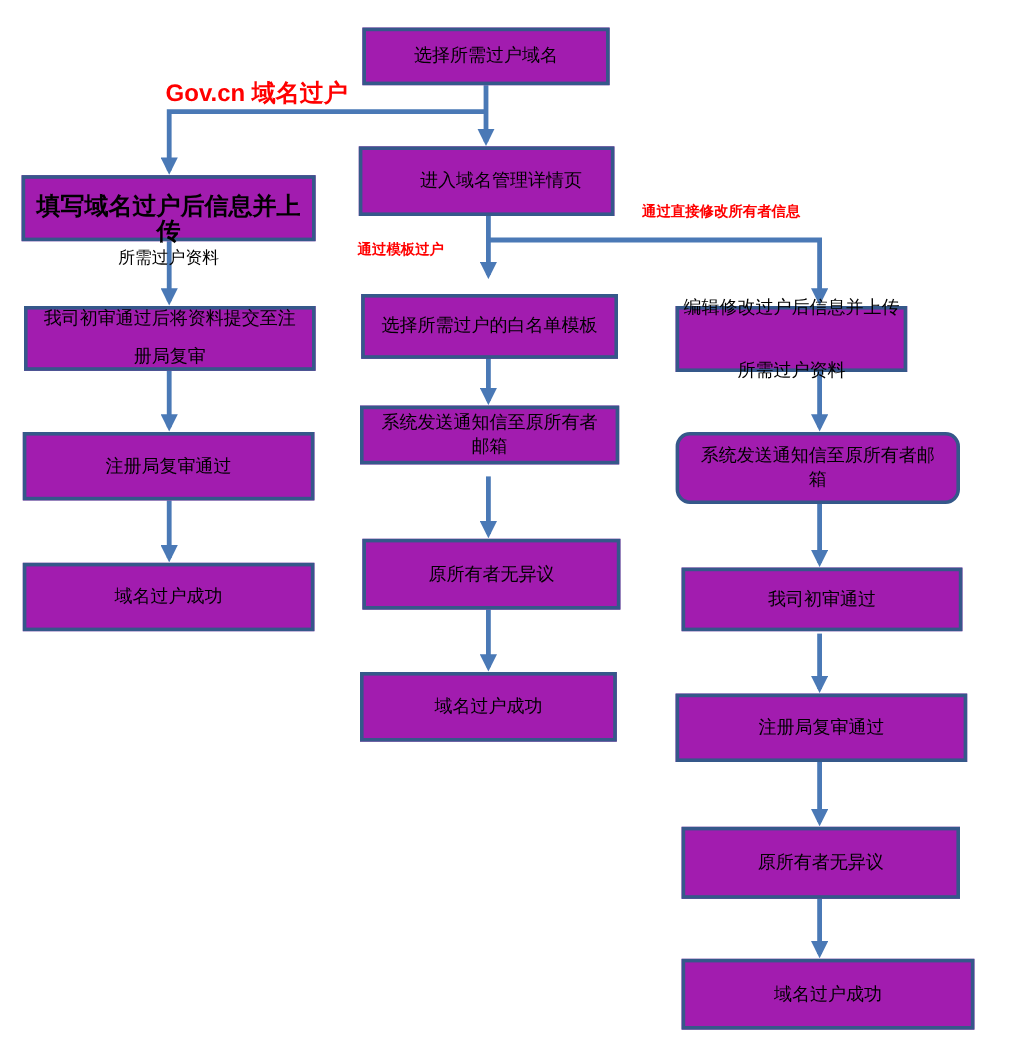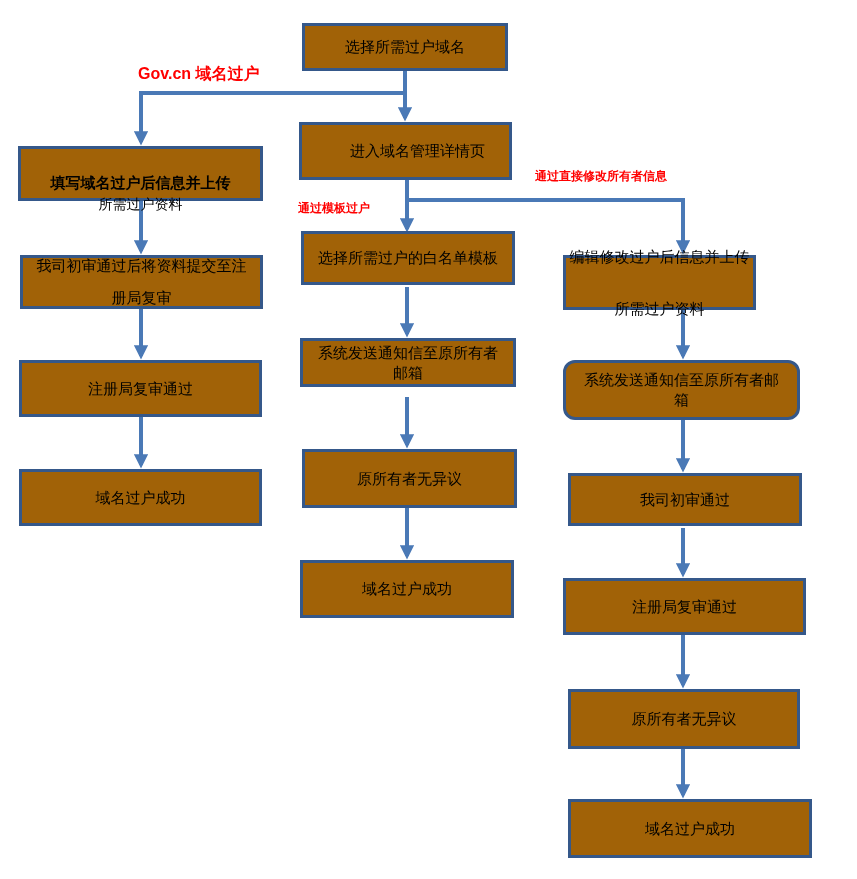--- a/index.html
+++ b/index.html
@@ -6,21 +6,21 @@
   #canvas{
     position:relative;
     width:857px;height:879px;
     background:#ffffff;
     font-family:"Liberation Sans","DejaVu Sans",sans-serif;
     overflow:hidden;
   }
   #connectors{position:absolute;left:0;top:0;width:857px;height:879px;pointer-events:none;}
   .node{
     position:absolute;
-    background:#a16207;
+    background:#a21caf;
     border:3px solid #35588A;
     box-sizing:border-box;
     display:flex;flex-direction:column;align-items:center;justify-content:center;
     text-align:center;
     color:#000000;
     font-size:15px;
     line-height:20px;
   }
   .branch-label{
     position:absolute;
@@ -28,40 +28,40 @@
     font-weight:bold;
     white-space:nowrap;
   }
   
   #node-start {left:302px;top:23px; width:206px;height:48px;}
   #node-enter {left:299px;top:122px;width:213px;height:58px;padding-left:24px;}
   #node-l1    {left:18px; top:146px;width:245px;height:55px;}
   #node-l2    {left:20px; top:255px;width:243px;height:54px;gap:12px;}
   #node-l3    {left:19px; top:360px;width:243px;height:57px;}
   #node-l4    {left:19px; top:469px;width:243px;height:57px;}
-  #node-m2    {left:301px;top:231px;width:214px;height:54px;}
+  #node-m2    {left:301px;top:245px;width:214px;height:54px;}
   #node-m3    {left:300px;top:338px;width:216px;height:49px;}
   #node-m4    {left:302px;top:449px;width:215px;height:59px;}
   #node-m5    {left:300px;top:560px;width:214px;height:58px;}
   #node-r1    {left:563px;top:255px;width:193px;height:55px;gap:32px;}
   #node-r2    {left:563px;top:360px;width:237px;height:60px;border-radius:12px;}
   #node-r3    {left:568px;top:473px;width:234px;height:53px;}
   #node-r4    {left:563px;top:578px;width:243px;height:57px;}
   #node-r5    {left:568px;top:689px;width:232px;height:60px;}
   #node-r6    {left:568px;top:799px;width:244px;height:59px;}
   
   .l1-bold{
-    font-family:Liberation Serif, serif;
+    font-family:Liberation Sans, sans-serif;
     font-weight:bold;
-    font-size:15px;
+    font-size:20px;
     line-height:21px;
     margin-top:39px;
   }
   .l1-normal{font-size:14px;line-height:20px;}
-  #label-govcn   {left:138px;top:64px; font-size:16px;}
+  #label-govcn   {left:138px;top:64px; font-size:20px;}
   #label-template{left:298px;top:200px;font-size:12px;}
   #label-direct  {left:535px;top:168px;font-size:12px;}
 </style>
 </head>
 <body>
 
 <div id="canvas">
 
   <svg id="connectors" viewBox="0 0 857 879" xmlns="http://www.w3.org/2000/svg">
     <defs>

